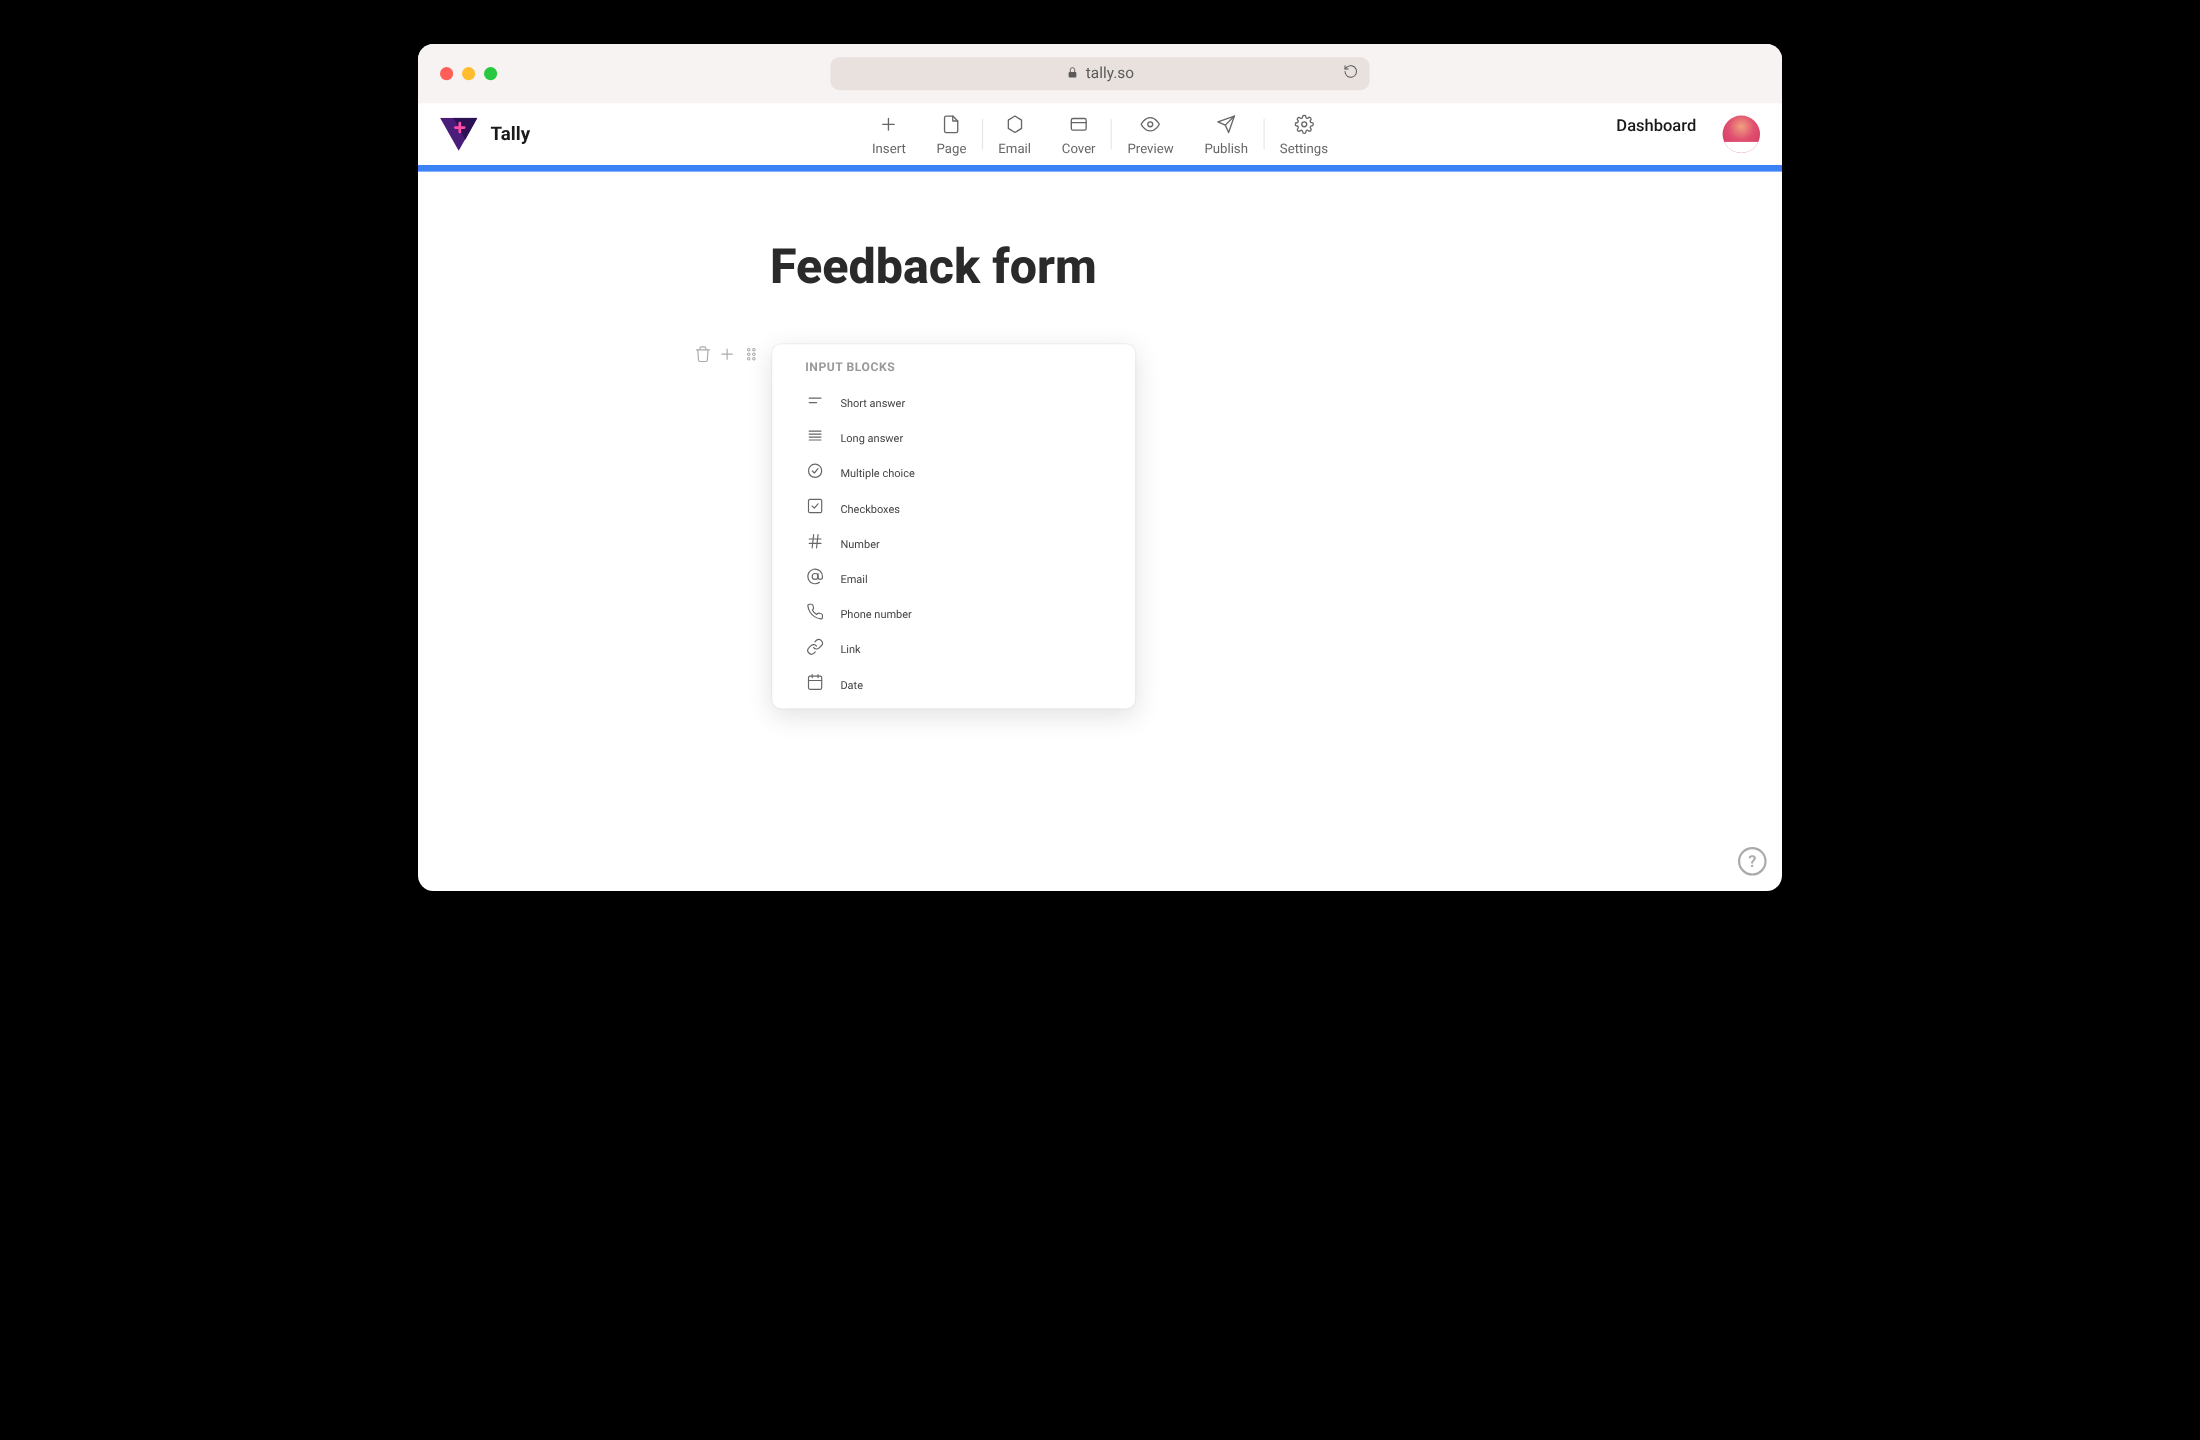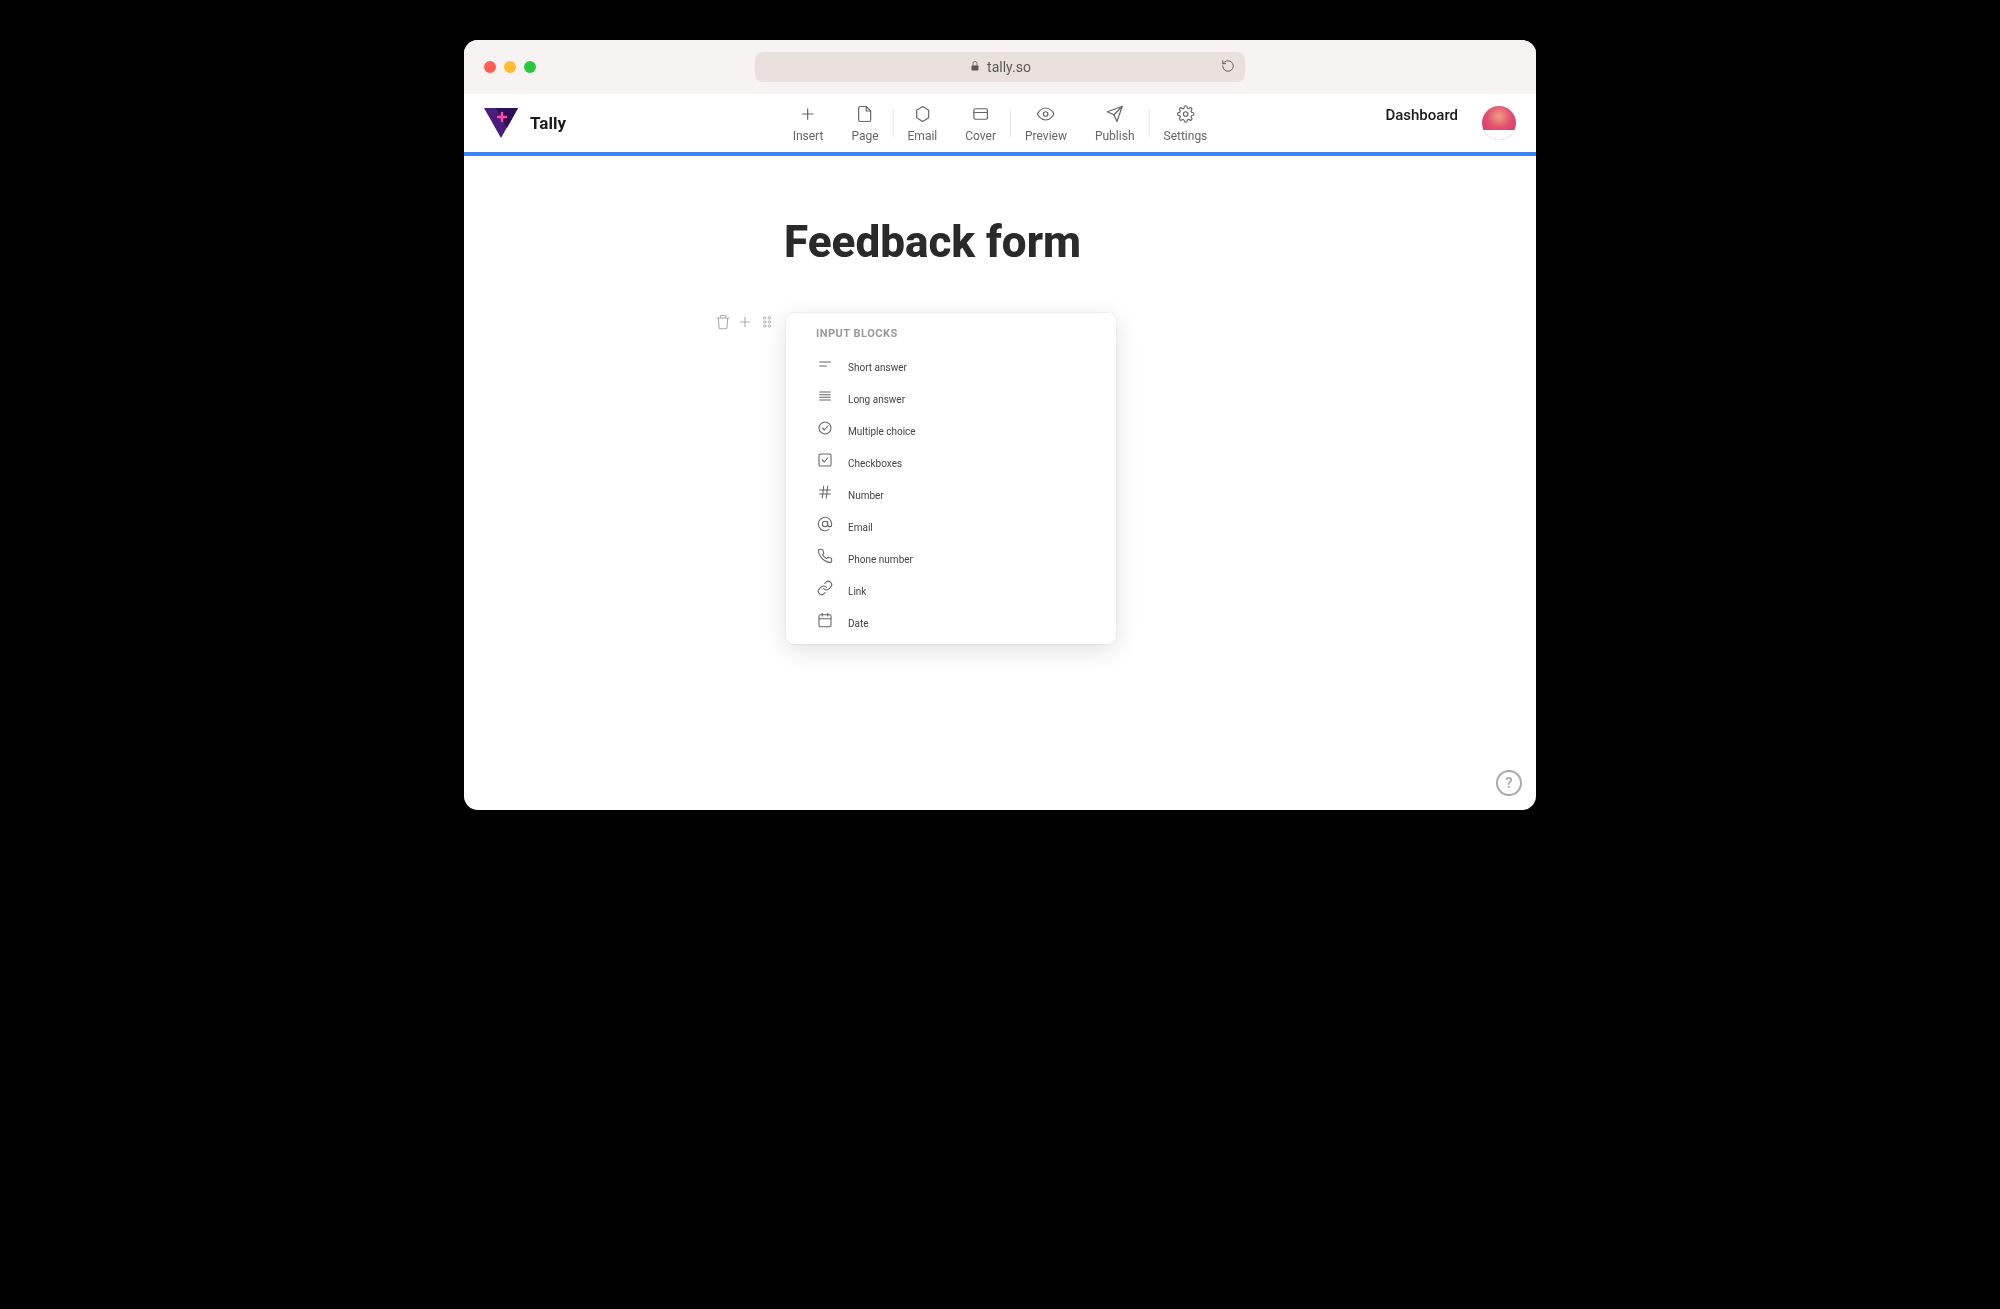--- a/index.html
+++ b/index.html
@@ -14,21 +14,21 @@
       display: flex;
       justify-content: center;
       align-items: flex-start;
       padding: 40px 50px;
       min-height: 100vh;
     }
 
     .window {
       background: #fff;
       border-radius: 14px;
-      width: 1072px;
+      width: 1240px;
       height: 770px;
       overflow: hidden;
       box-shadow: 0 30px 80px rgba(0,0,0,0.5);
       position: relative;
     }
 
     .browser-chrome {
       background: #f7f3f2;
       height: 54px;
       display: flex;
@@ -75,21 +75,21 @@
 
     .address-bar .reload-icon {
       position: absolute;
       right: 10px;
       font-size: 14px;
       color: #5a5a5a;
     }
 
     .app-header {
       height: 62px;
-      border-bottom: 4px solid #3b82f6;
+      border-bottom: 6px solid #3b82f6;
       display: flex;
       align-items: center;
       padding: 0 20px;
       gap: 20px;
     }
 
     .logo-area {
       display: flex;
       align-items: center;
       gap: 12px;

